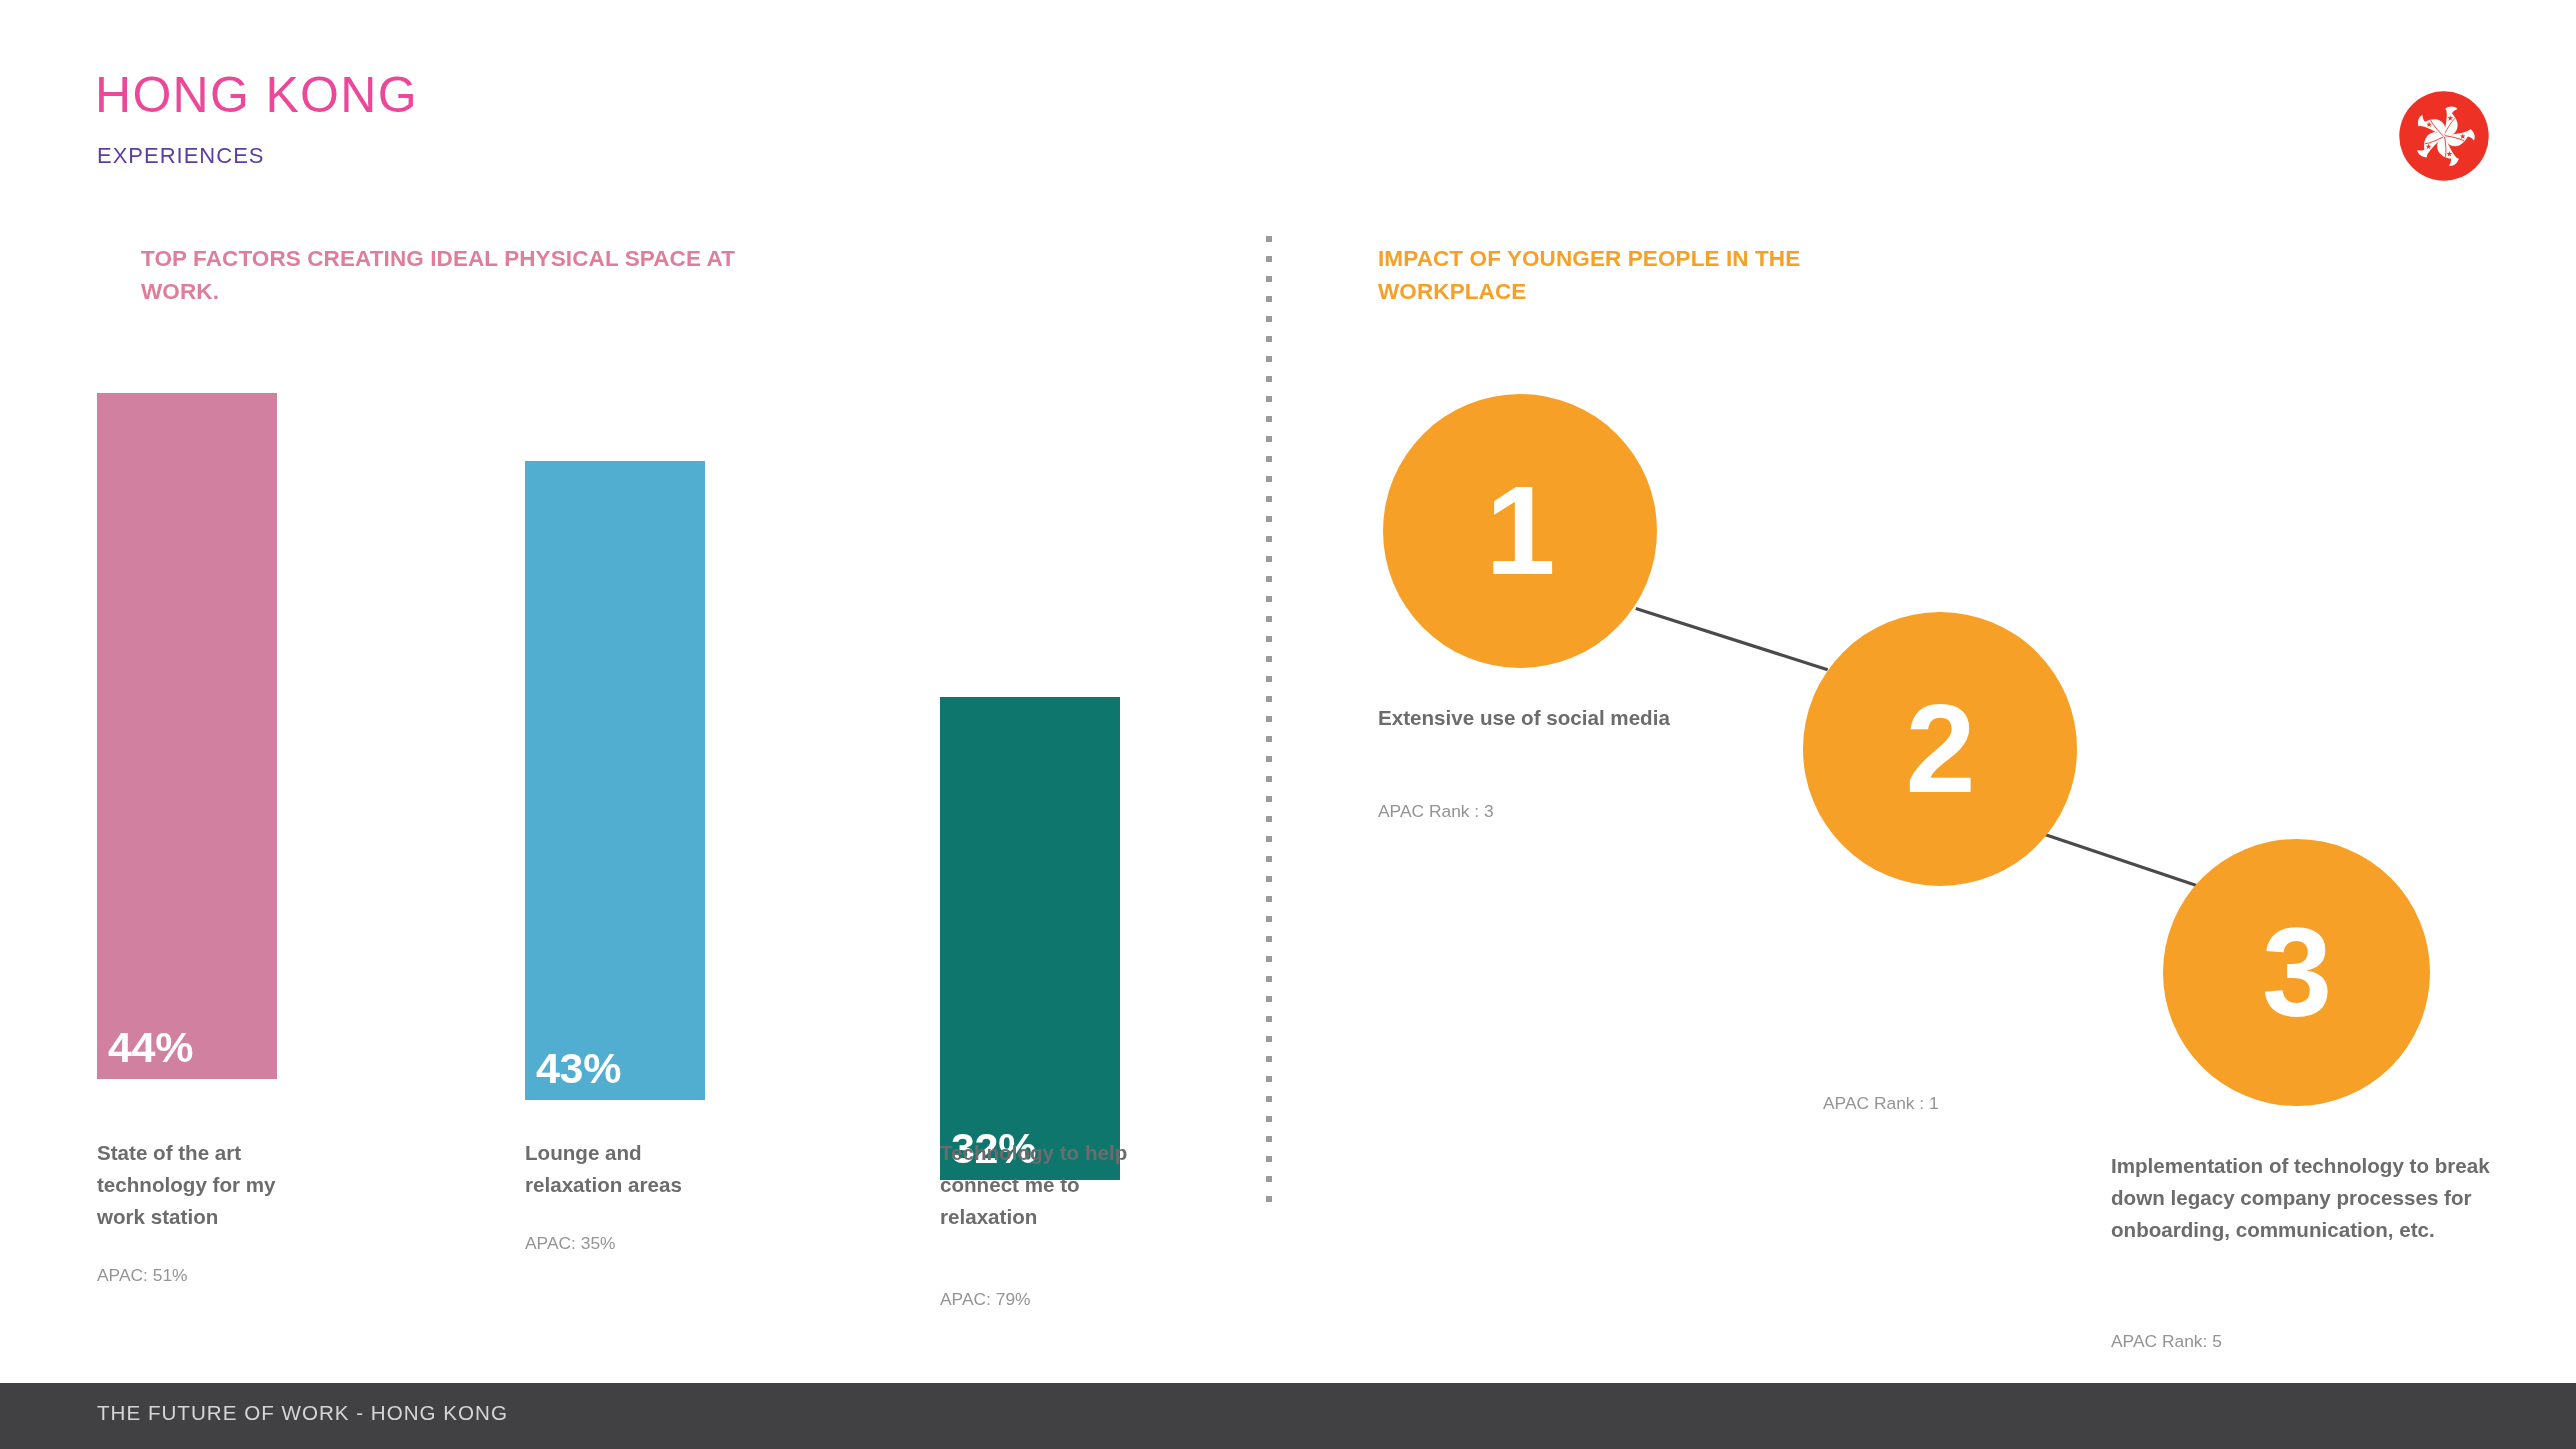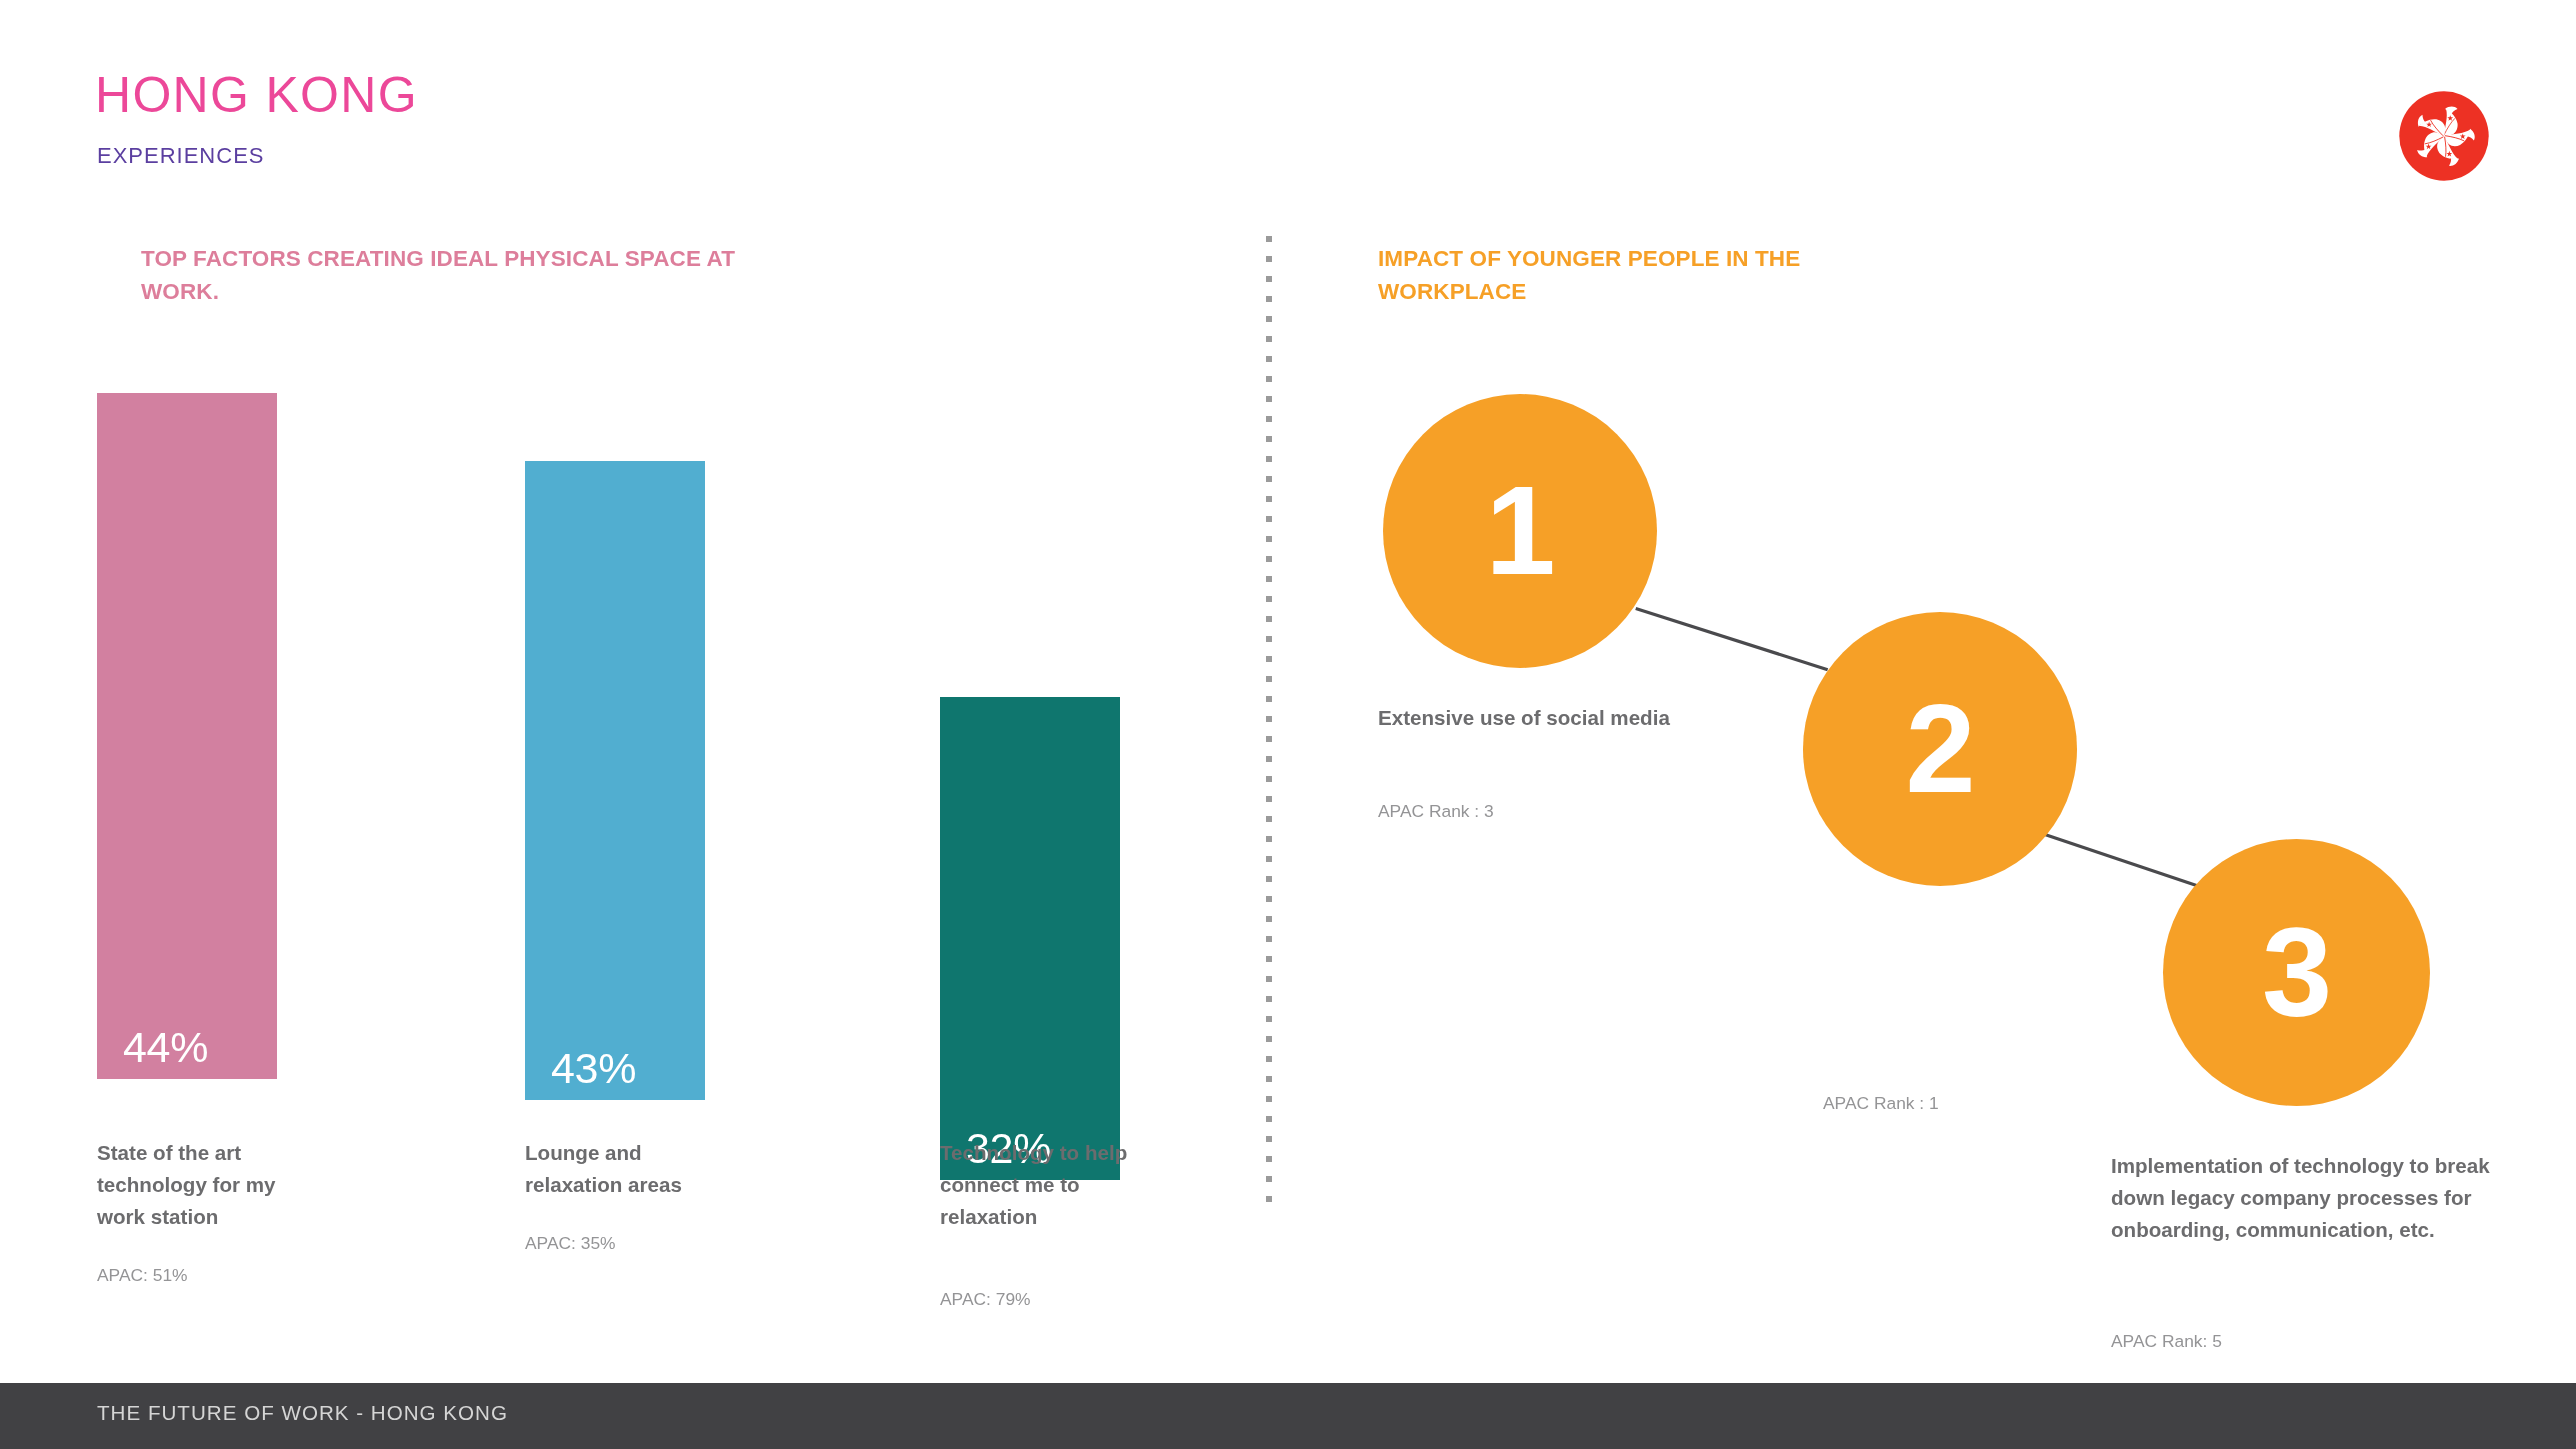--- a/index.html
+++ b/index.html
@@ -98,22 +98,22 @@
   .bar {
     position: absolute;
     width: 180px;
     bottom: 0;
     display: flex;
     align-items: flex-end;
   }
   .bar-value {
     color: #ffffff;
     font-size: 43px;
-    font-weight: 400;
-    padding-left: 26px;
+    font-weight: 700;
+    padding-left: 11px;
     padding-bottom: 10.3px;
     line-height: 1;
     letter-spacing: -0.3px;
   }
   .bar-label {
     position: absolute;
     font-size: 20.6px;
     font-weight: 700;
     color: #6c6c6e;
     line-height: 1.55;

